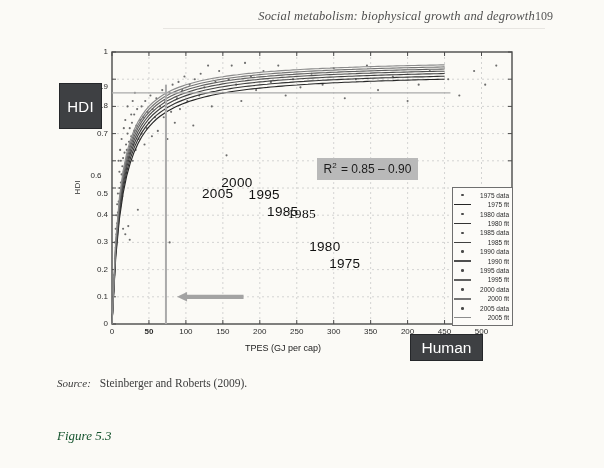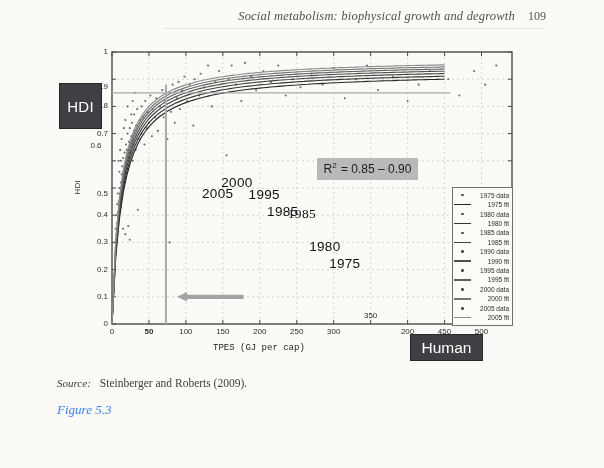--- a/index.html
+++ b/index.html
@@ -1,21 +1,21 @@
 <!DOCTYPE html>
 <html><head>
 <meta charset="utf-8">
 <style>
   html,body{margin:0;padding:0}
   body{width:604px;height:468px;background:#fbfaf6;position:relative;overflow:hidden;
        font-family:"Liberation Serif",serif;}
 
   
-  #header{position:absolute;top:9px;left:61px;width:485px;display:flex;justify-content:flex-end;
-          align-items:baseline;gap:13px;color:#4f4f4f}
+  #header{position:absolute;top:9px;left:68px;width:485px;display:flex;justify-content:flex-end;
+          align-items:baseline;color:#4f4f4f}
   #header .title{font-style:italic;font-size:12.5px;letter-spacing:.2px}
   #header .pagenum{font-size:12px;color:#555}
   #header-rule{position:absolute;left:163px;top:28px;width:382px;height:1px;background:rgba(90,82,70,.12)}
 
   
   #chart-svg{position:absolute;left:0;top:0}
 
   
   .callout{position:absolute;background:#3e4043;color:#fff;display:flex;align-items:center;
            justify-content:center;font-family:"Liberation Sans",sans-serif;font-weight:500;
@@ -28,41 +28,41 @@
           display:flex;align-items:center;justify-content:center;font-family:"Liberation Sans",sans-serif;
           font-size:12px;color:#1c1c1c;white-space:pre}
   #r2-box .sup{font-size:8px;vertical-align:4px;position:relative;top:-4px;margin-right:1px}
 
   
   .tick{position:absolute;font-family:"Liberation Sans",sans-serif;font-size:8px;color:#2d2d2d;line-height:1}
   .tick.y{width:24px;text-align:right}
   .tick.x{width:30px;text-align:center}
   #y-axis-title{position:absolute;left:62px;top:183px;width:30px;text-align:center;font-size:8px;
                 color:#2d2d2d;font-family:"Liberation Sans",sans-serif;transform:rotate(-90deg)}
-  #x-axis-title{position:absolute;left:213px;top:343px;width:140px;text-align:left;font-size:9px;
-                color:#222;font-family:Liberation Mono, monospace}
+  #x-axis-title{position:absolute;left:213px;top:343px;width:140px;text-align:center;font-size:9px;
+                color:#222;font-family:Liberation Sans, sans-serif}
 
   .year-label{position:absolute;font-family:"Liberation Sans",sans-serif;font-size:13.5px;color:#101010;
               transform:translate(-50%,-50%);letter-spacing:.3px;white-space:nowrap}
 
   
   #legend{position:absolute;left:452px;top:187px;width:61px;height:139px;border:1px solid #6f6f6f;
           background:#fcfbf8;box-sizing:border-box;display:flex;flex-direction:column;
           justify-content:space-evenly;padding:2px 3px 2px 1px}
   .legend-row{display:flex;align-items:center;height:8.5px}
   .legend-marker{flex:0 0 17px;display:flex;align-items:center;justify-content:center}
   .legend-dot{width:2.6px;height:2.6px;border-radius:50%;background:#4a4a4a}
   .legend-line{width:17px;height:1.4px}
   .legend-label{flex:1;text-align:right;font-family:"Liberation Sans",sans-serif;font-size:6.5px;
                 color:#2a2a2a;white-space:nowrap}
 
   
   #source-line{position:absolute;left:57px;top:377px;color:#3c3c3c;font-size:11.5px}
   #source-line .src{font-style:italic;margin-right:9px;font-size:11px}
-  #caption{position:absolute;left:57px;top:402px;display:flex;color:#3b82f6}
+  #caption{position:absolute;left:57px;top:428px;display:flex;color:#14532d}
   #caption .fig-label{flex:0 0 84px;font-style:italic;font-size:13px}
   #caption .fig-text{width:362px;font-style:italic;font-weight:bold;font-size:13px;line-height:1.22}
 </style>
 </head>
 <body>
 
 <div class="page">
 
   <div id="header">
     <span class="title">Social metabolism: biophysical growth and degrowth</span>
@@ -278,33 +278,33 @@
       <polygon points="177.03199999999998,296.8 187.03199999999998,292 187.03199999999998,301.6" fill="#a3a3a3"></polygon>
     </svg>
 
   <div id="labels-layer">
       <div class="tick y" style="left: 84px; top: 320px;">0</div>
       <div class="tick y" style="left: 84px; top: 292.8px;">0.1</div>
       <div class="tick y" style="left: 84px; top: 265.6px;">0.2</div>
       <div class="tick y" style="left: 84px; top: 238.4px;">0.3</div>
       <div class="tick y" style="left: 84px; top: 211.2px;">0.4</div>
       <div class="tick y" style="left: 84px; top: 184px; margin-top: 6px;">0.5</div>
-      <div class="tick y" style="left: 84px; top: 142px; text-align: center;">0.6</div>
+      <div class="tick y" style="left: 84px; top: 172px; text-align: center;">0.6</div>
       <div class="tick y" style="left: 84px; top: 129.6px;">0.7</div>
       <div class="tick y" style="left: 84px; top: 102.4px;">0.8</div>
       <div class="tick y" style="left: 84px; top: 75.2px; margin-top: 8px;">0.9</div>
       <div class="tick y" style="left: 84px; top: 48px;">1</div>
       <div class="tick x" style="left: 97px; top: 328px;">0</div>
       <div class="tick x" style="left: 133.95px; top: 328px; font-weight: bold;">50</div>
       <div class="tick x" style="left: 170.9px; top: 328px;">100</div>
       <div class="tick x" style="left: 207.85px; top: 328px;">150</div>
       <div class="tick x" style="left: 244.8px; top: 328px;">200</div>
       <div class="tick x" style="left: 281.75px; top: 328px;">250</div>
       <div class="tick x" style="left: 318.7px; top: 328px;">300</div>
-      <div class="tick x" style="left: 355.65px; top: 312px;">350</div>
+      <div class="tick x" style="left: 355.65px; top: 328px;">350</div>
       <div class="tick x" style="left: 392.6px; top: 328px;">200</div>
       <div class="tick x" style="left: 429.55px; top: 328px;">450</div>
       <div class="tick x" style="left: 466.5px; top: 328px;">500</div>
       <div class="year-label" style="left: 217.677px; top: 165.968px; margin-top: 27px;">2005</div>
       <div class="year-label" style="left: 236.891px; top: 181.744px;">2000</div>
       <div class="year-label" style="left: 264.234px; top: 193.984px;">1995</div>
       <div class="year-label" style="left: 282.709px; top: 210.848px;">1985</div>
       <div class="year-label" style="left: 301.923px; top: 214px; font-family: Liberation Serif, serif;">1985</div>
       <div class="year-label" style="left: 324.832px; top: 245.936px;">1980</div>
       <div class="year-label" style="left: 344.785px; top: 263.072px;">1975</div>

